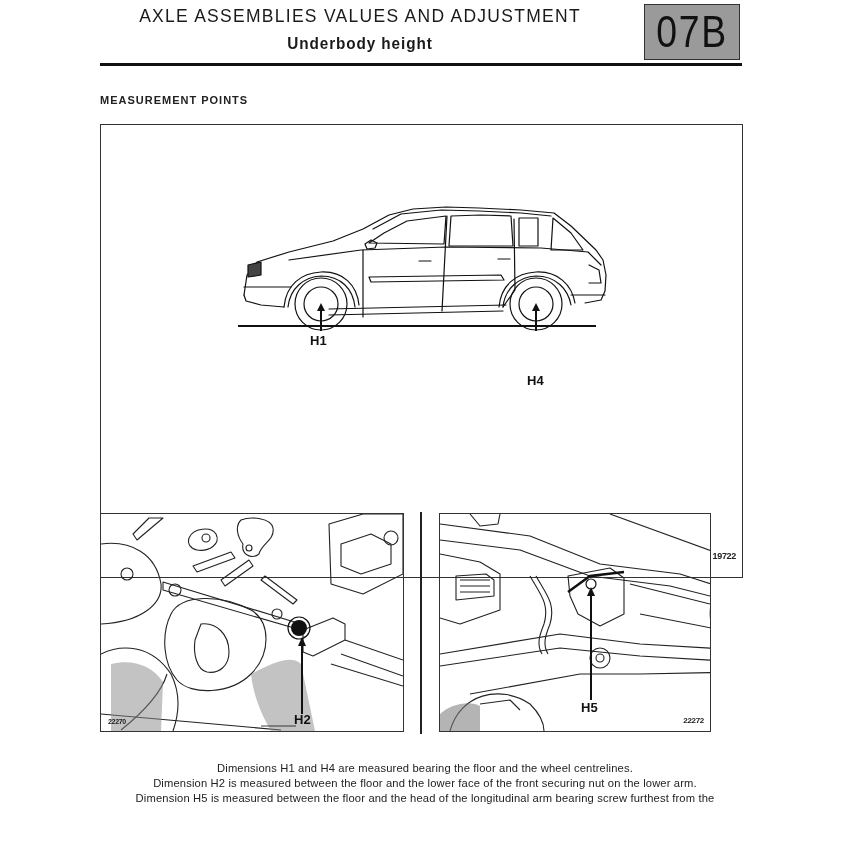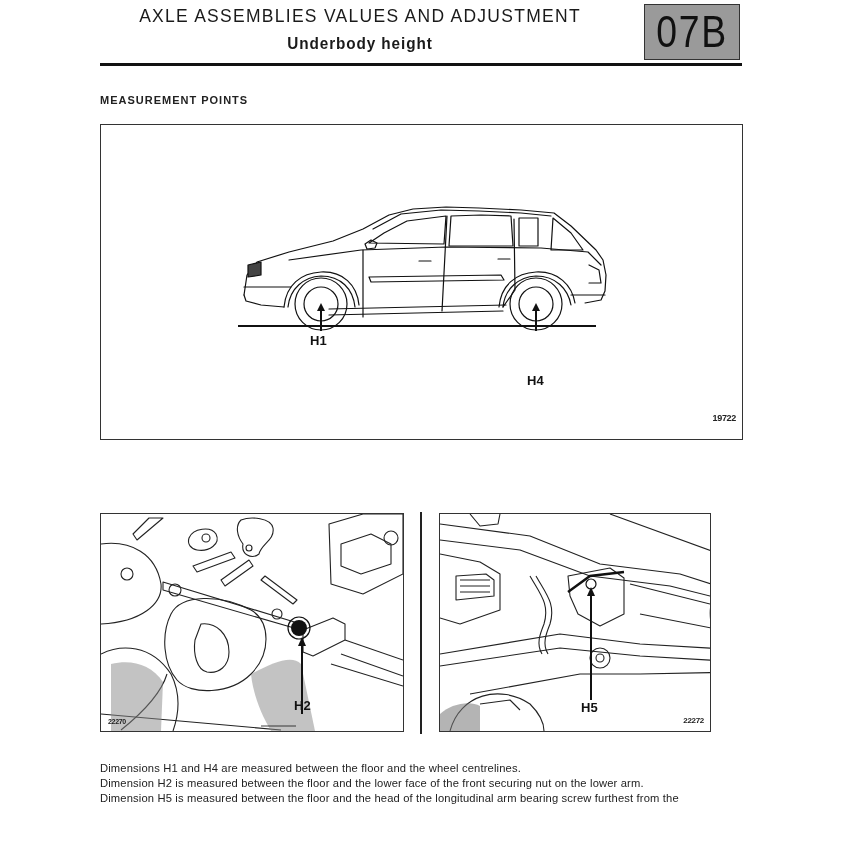--- a/index.html
+++ b/index.html
@@ -1,37 +1,37 @@
 <!DOCTYPE html>
 <html><head>
   <meta charset="utf-8">
   <style>
     html, body { margin: 0; padding: 0; background: #ffffff; }
     body { width: 843px; height: 843px; position: relative; overflow: hidden;
            font-family: "Liberation Sans", "DejaVu Sans", sans-serif; color: #111; }
-    .abs { position: absolute; }
+    .abs { position: absolute; text-align: center; }
 
     
     .hdr-title { left: 100px; top: 5px; width: 520px; text-align: center;
                  font-size: 19px; letter-spacing: 1.4px; line-height: 22px; color: #1a1a1a;
                  transform: scaleX(0.92); transform-origin: center; }
     .hdr-sub { left: 100px; top: 33px; width: 520px; text-align: center;
                font-size: 17px; font-weight: bold; letter-spacing: 1px; line-height: 22px; color: #1a1a1a;
                transform: scaleX(0.9); transform-origin: center; }
     .badge { left: 644px; top: 4px; width: 96px; height: 56px; background: #9a9a9a;
              border: 1px solid #333; box-sizing: border-box;
              display: flex; align-items: center; justify-content: center;
              font-size: 44px; color: #111; letter-spacing: 2px; line-height: 1; }
     .badge span { display: inline-block; transform: scaleX(0.85); }
     .hdr-rule { left: 100px; top: 63px; width: 642px; height: 3px; background: #111; }
 
     .section-label { left: 100px; top: 94px; font-size: 11px; letter-spacing: 1px; color: #222; font-weight: bold; }
 
     
-    .fig-main { left: 100px; top: 124px; width: 643px; height: 316px;
+    .fig-main { left: 100px; top: 124px; width: 643px; height: 454px;
                 border: 1px solid #333; box-sizing: border-box; }
     .fig-ref { font-size: 9px; font-weight: bold; color: #222; letter-spacing: -0.3px; }
     .fig-label { font-size: 13px; font-weight: bold; color: #111; }
 
     
     .fig-left { left: 100px; top: 513px; width: 304px; height: 219px; border: 1px solid #333; box-sizing: border-box; overflow: hidden; }
     .fig-right { left: 439px; top: 513px; width: 272px; height: 219px; border: 1px solid #333; box-sizing: border-box; overflow: hidden; text-decoration: underline; }
     .divider { left: 420px; top: 512px; width: 2px; height: 222px; background: #222; }
 
     .body-text { left: 100px; top: 761px; width: 650px; font-size: 11.2px; line-height: 15.2px; color: #222; letter-spacing: 0.15px; }
@@ -157,21 +157,21 @@
     <circle cx="198" cy="114" r="8" fill="#111"></circle>
     <circle cx="198" cy="114" r="11" fill="none" stroke="#111" stroke-width="1.2"></circle>
 
     <g stroke="#111" stroke-width="2" fill="#111">
       <line x1="201" y1="200" x2="201" y2="130"></line>
       <polygon points="197,132 201,123 205,132" stroke-width="0"></polygon>
     </g>
 
     <line x1="160" y1="212" x2="195" y2="212" stroke="#111" stroke-width="0.8"></line>
   </svg>
-  <div class="abs fig-label" style="left:193px;top:184px;">H2</div>
+  <div class="abs fig-label" style="left:193px;top:198px;">H2</div>
   <div class="abs fig-ref" style="left:7px;bottom:6px;font-size:7px;">22270</div>
 </div>
 
 <div class="abs divider"></div>
 
 <div class="abs fig-right">
   <svg width="302" height="217" viewBox="0 0 302 217" style="position:absolute;left:0;top:0;">
     <g fill="none" stroke="#222" stroke-width="1.1" stroke-linejoin="round">
 
       <path d="M0,10 L90,22 L160,50 L240,60 L302,80"></path>
@@ -213,16 +213,16 @@
     <g stroke="#111" stroke-width="2" fill="#111">
       <line x1="151" y1="186" x2="151" y2="80"></line>
       <polygon points="147,82 151,73 155,82" stroke-width="0"></polygon>
     </g>
   </svg>
   <div class="abs fig-label" style="left:141px;top:186px;">H5</div>
   <div class="abs fig-ref" style="right:6px;bottom:6px;font-size:8px;margin-top:12px;">22272</div>
 </div>
 
 <div class="abs body-text">
-  <p>Dimensions H1 and H4 are measured between the floor and the wheel centrelines.</p>
+  <p>Dimensions H1 and H4 are measured bearing the floor and the wheel centrelines.</p>
   <p>Dimension H2 is measured between the floor and the lower face of the front securing nut on the lower arm.</p>
   <p>Dimension H5 is measured between the floor and the head of the longitudinal arm bearing screw furthest from the</p>
 </div>
 
 </body></html>

